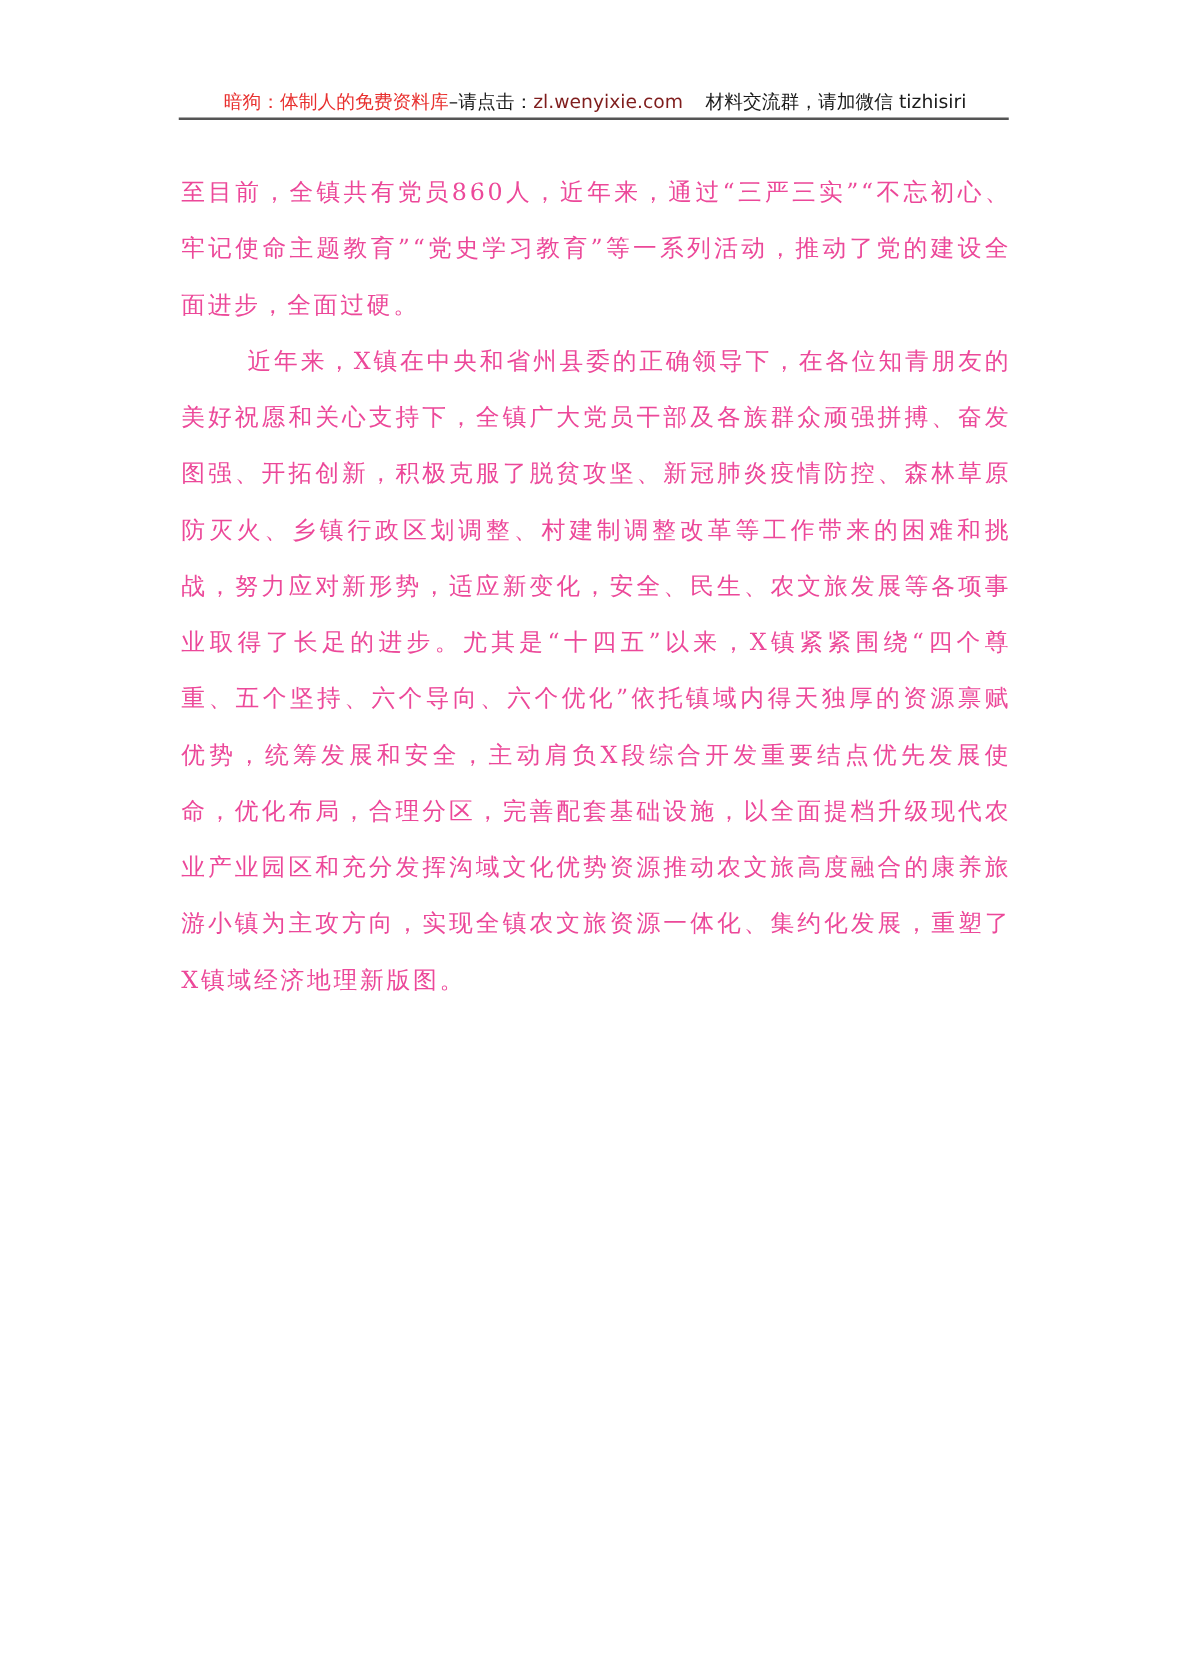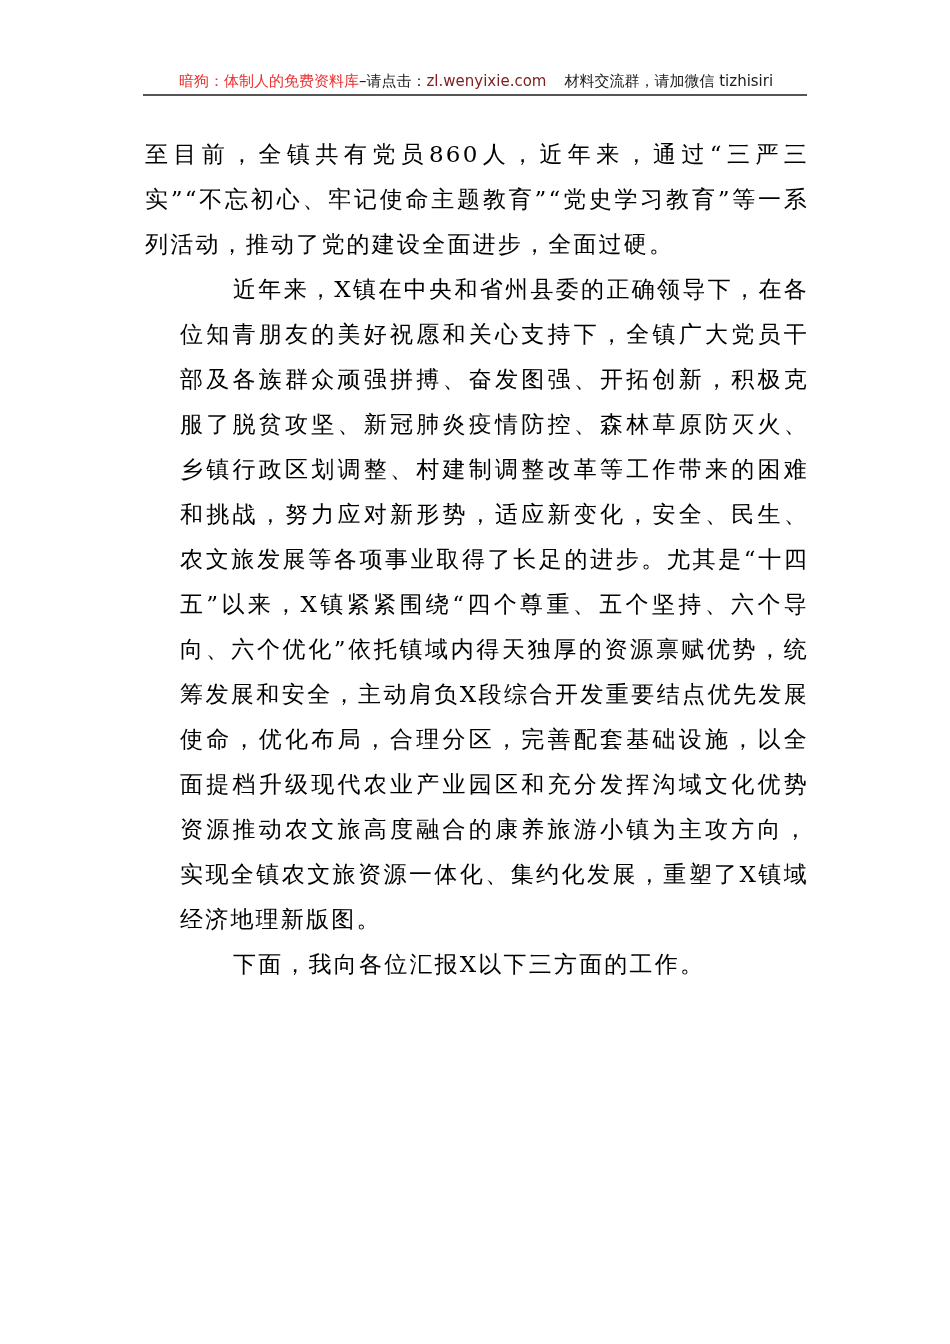--- a/index.html
+++ b/index.html
@@ -10,31 +10,30 @@
       white-space: nowrap; color: #1a1a1a;
     }
     .header .red { color: #e8302f; padding-left: 36px; }
     .header .link { color: #7f1d1d; }
     .header .gap { display: inline-block; width: 18px; }
     .header-rule {
       position: absolute; left: 143px; top: 94px; width: 664px; height: 2px; background: #555555;
     }
     .body-text {
       position: absolute; left: 145px; top: 132px; width: 664px;
-      font-family: "DejaVu Serif", serif; font-size: 23px; line-height: 45px;
-      color: #000000; letter-spacing: 2.2px; text-align: justify;
+      font-family: "DejaVu Serif", serif; font-size: 19px; line-height: 45px;
+      color: #ec4899; letter-spacing: 2.2px; text-align: justify;
     }
     .body-text p { margin: 0; }
-    .body-text p.indent { text-indent: 53px; margin-left: 35px; }
+    .body-text p.indent { text-indent: 53px; }
   </style>
 </head>
 <body>
 
 <div class="header">
   <span class="red">暗狗：体制人的免费资料库</span><span>–请点击：</span><span class="link">zl.wenyixie.com</span><span class="gap"></span><span>材料交流群，请加微信 tizhisiri</span>
 </div>
 <div class="header-rule"></div>
 
 <div class="body-text">
   <p>至目前，全镇共有党员860人，近年来，通过“三严三实”“不忘初心、牢记使命主题教育”“党史学习教育”等一系列活动，推动了党的建设全面进步，全面过硬。</p>
   <p class="indent">近年来，X镇在中央和省州县委的正确领导下，在各位知青朋友的美好祝愿和关心支持下，全镇广大党员干部及各族群众顽强拼搏、奋发图强、开拓创新，积极克服了脱贫攻坚、新冠肺炎疫情防控、森林草原防灭火、乡镇行政区划调整、村建制调整改革等工作带来的困难和挑战，努力应对新形势，适应新变化，安全、民生、农文旅发展等各项事业取得了长足的进步。尤其是“十四五”以来，X镇紧紧围绕“四个尊重、五个坚持、六个导向、六个优化”依托镇域内得天独厚的资源禀赋优势，统筹发展和安全，主动肩负X段综合开发重要结点优先发展使命，优化布局，合理分区，完善配套基础设施，以全面提档升级现代农业产业园区和充分发挥沟域文化优势资源推动农文旅高度融合的康养旅游小镇为主攻方向，实现全镇农文旅资源一体化、集约化发展，重塑了X镇域经济地理新版图。</p>
-  <p class="indent">下面，我向各位汇报X以下三方面的工作。</p>
 </div>
 
 </body></html>

